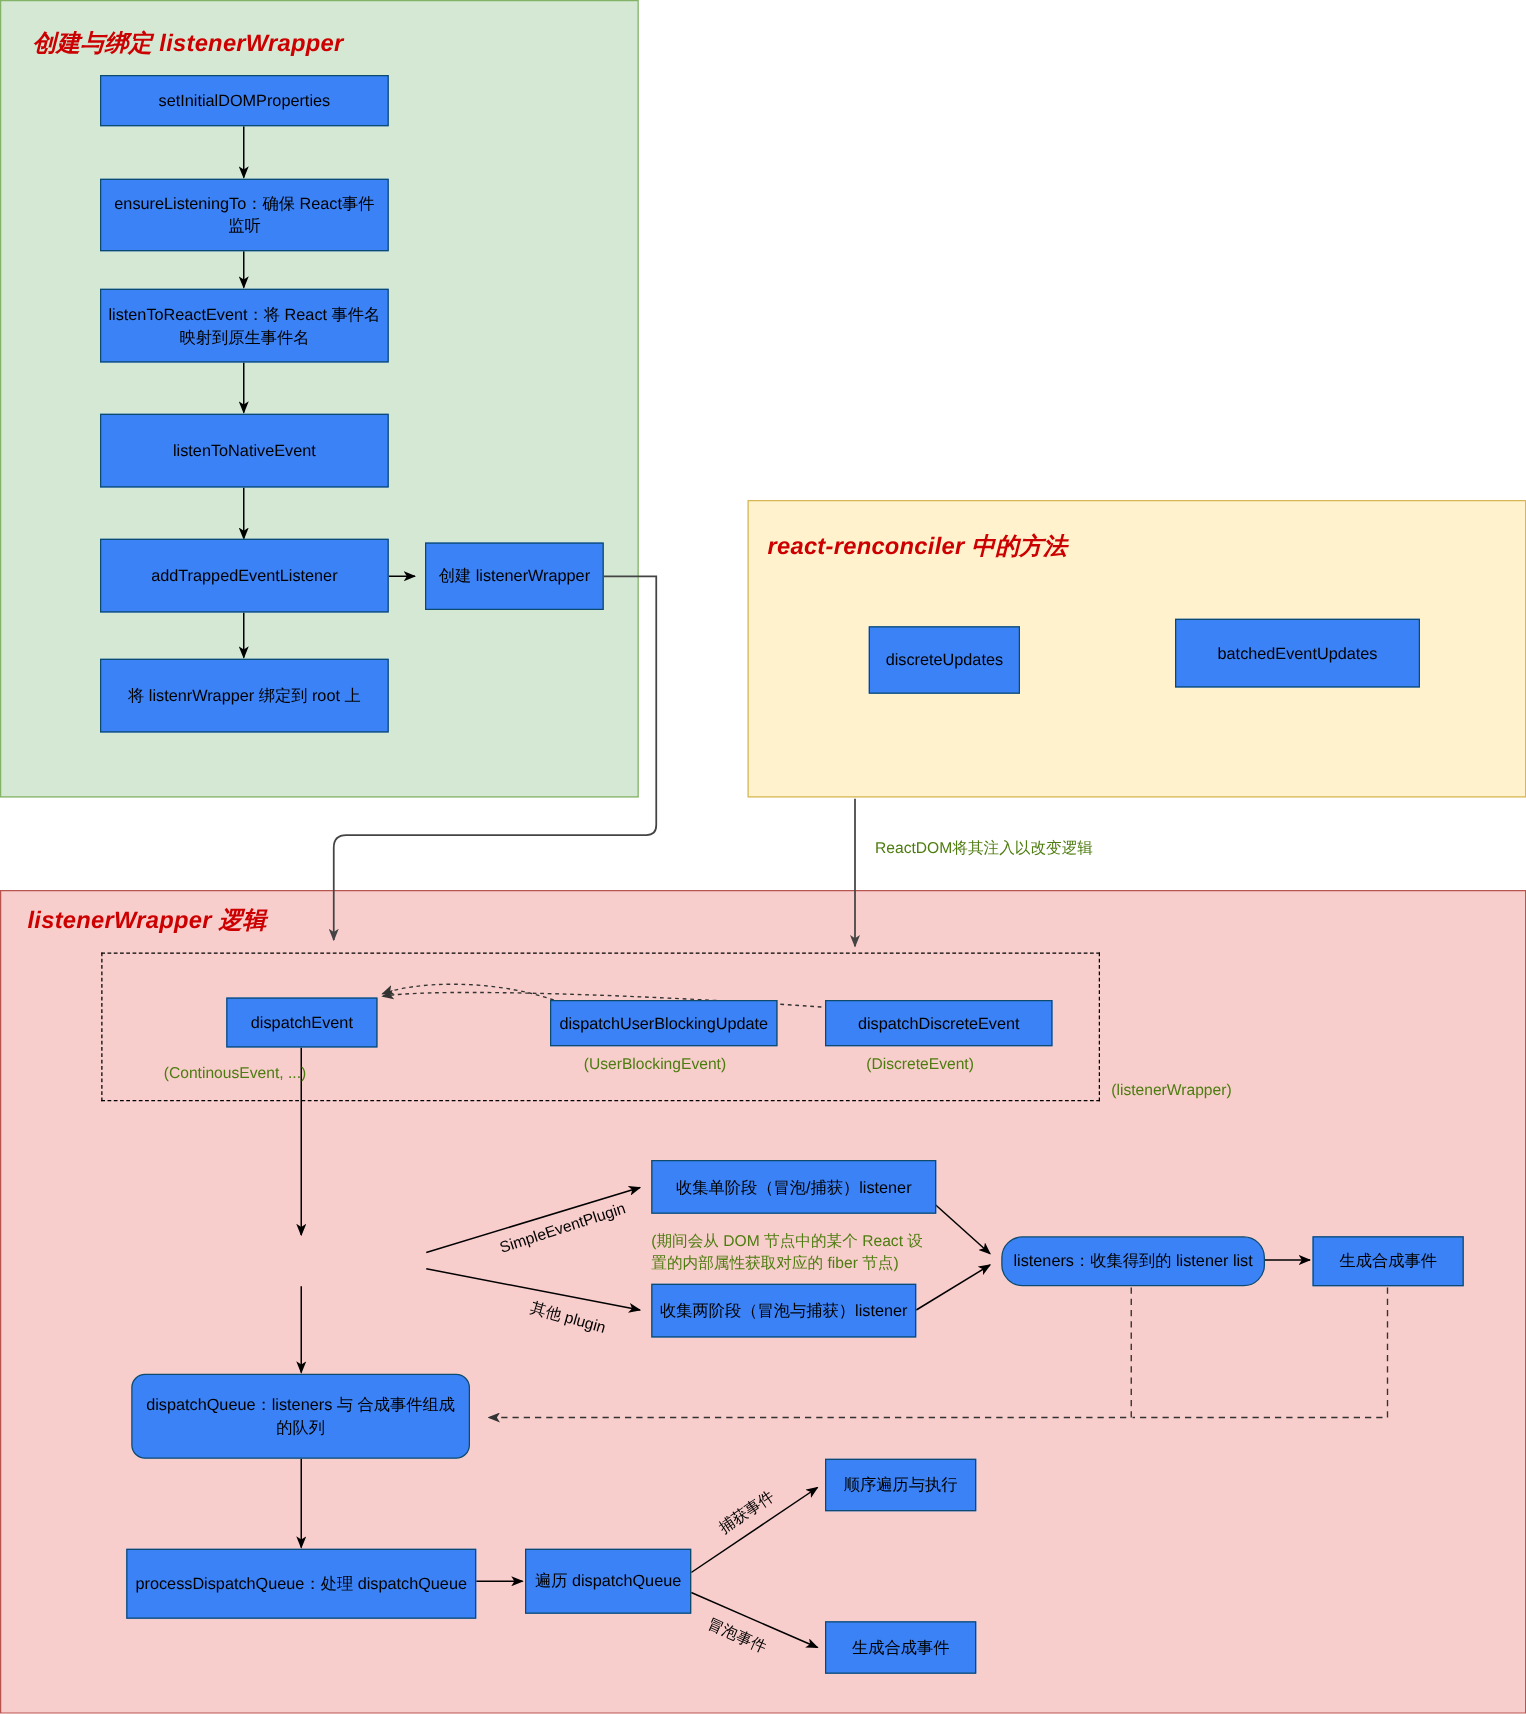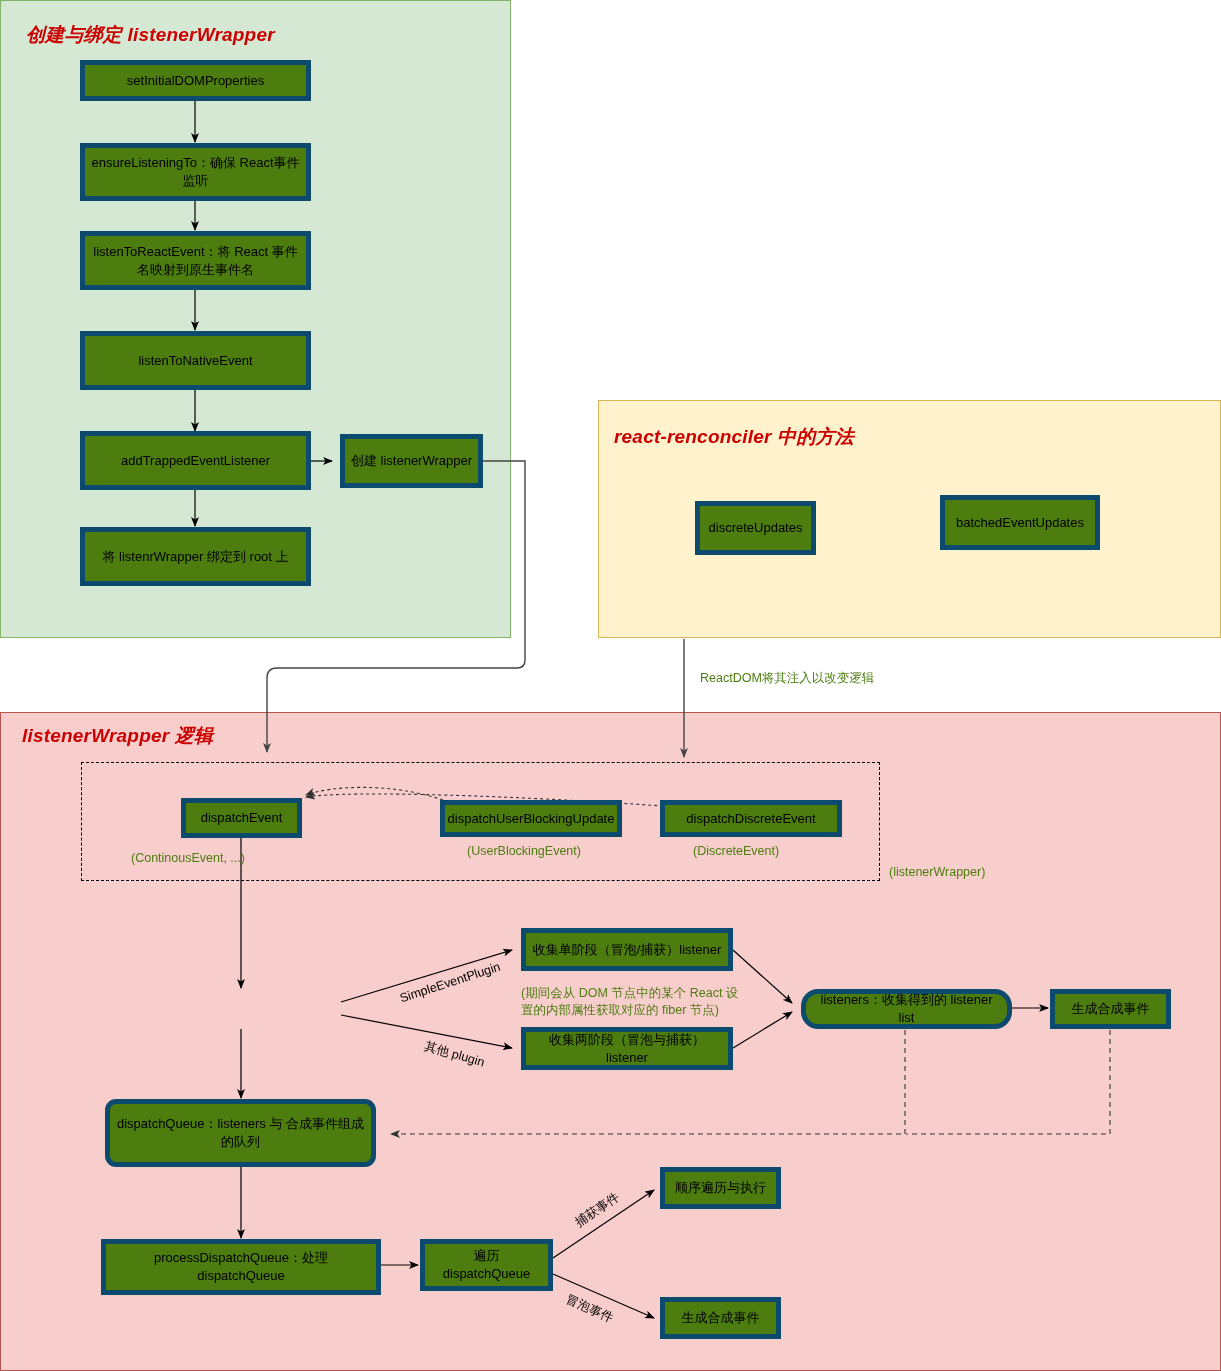--- a/index.html
+++ b/index.html
@@ -38,22 +38,22 @@
     color: #cc0000;
     font-weight: bold;
     font-style: italic;
     font-size: 19px;
     white-space: nowrap;
     letter-spacing: 0.2px;
   }
   .node {
     position: absolute;
     box-sizing: border-box;
-    background: #4d7c0f;
-    border: 5px solid #0c4a6e;
+    background: #3b82f6;
+    border: 1px solid #0c4a6e;
     display: flex;
     align-items: center;
     justify-content: center;
     text-align: center;
     font-size: 13px;
     color: #000000;
     line-height: 1.35;
     padding: 2px 5px;
   }
   .node.rounded {
@@ -169,39 +169,39 @@
   <div class="node" style="left:80px; top:331px; width:231px; height:59px;">listenToNativeEvent</div>
 
   <div class="node" style="left:340px; top:434px; width:143px; height:54px;">创建 listenerWrapper</div>
 
   <div class="node" style="left:80px; top:431px; width:231px; height:59px;">addTrappedEventListener</div>
 
   <div class="node" style="left:80px; top:527px; width:231px; height:59px;">将 listenrWrapper 绑定到 root 上</div>
 
   <div class="node" style="left:695px; top:501px; width:121px; height:54px;">discreteUpdates</div>
 
-  <div class="node" style="left:940px; top:495px; width:160px; height:55px;">batchedEventUpdates</div>
+  <div class="node" style="left:940px; top:495px; width:196px; height:55px;">batchedEventUpdates</div>
 
   <div class="freetext nowrap" style="left:700px; top:670px;">ReactDOM将其注入以改变逻辑</div>
 
   <div class="dashbox" style="left:81px; top:762px; width:799px; height:119px;"></div>
 
   <div class="node" style="left:181px; top:798px; width:121px; height:40px;">dispatchEvent</div>
 
   <div class="node" style="left:440px; top:800px; width:182px; height:37px;">dispatchUserBlockingUpdate</div>
 
   <div class="node" style="left:660px; top:800px; width:182px; height:37px;">dispatchDiscreteEvent</div>
 
   <div class="freetext nowrap" style="left:131px; top:850px;">(ContinousEvent, ...)</div>
   <div class="freetext nowrap" style="left:467px; top:843px;">(UserBlockingEvent)</div>
   <div class="freetext nowrap" style="left:693px; top:843px;">(DiscreteEvent)</div>
   <div class="freetext nowrap" style="left:889px; top:864px;">(listenerWrapper)</div>
 
 
-  <div class="node" style="left:521px; top:928px; width:212px; height:43px;">收集单阶段（冒泡/捕获）listener</div>
+  <div class="node" style="left:521px; top:928px; width:228px; height:43px;">收集单阶段（冒泡/捕获）listener</div>
 
   <div class="node" style="left:521px; top:1027px; width:212px; height:43px;">收集两阶段（冒泡与捕获）listener</div>
 
   <div class="freetext" style="left:521px; top:985px; width:218px;">(期间会从 DOM 节点中的某个 React 设置的内部属性获取对应的 fiber 节点)</div>
 
   <div class="node rounded" style="left:801px; top:989px; width:211px; height:40px;border-radius:17px;">listeners：收集得到的 listener list</div>
 
   <div class="node" style="left:1050px; top:989px; width:121px; height:40px;">生成合成事件</div>
 
   <div class="node rounded" style="left:105px; top:1099px; width:271px; height:68px;">dispatchQueue：listeners 与 合成事件组成的队列</div>

